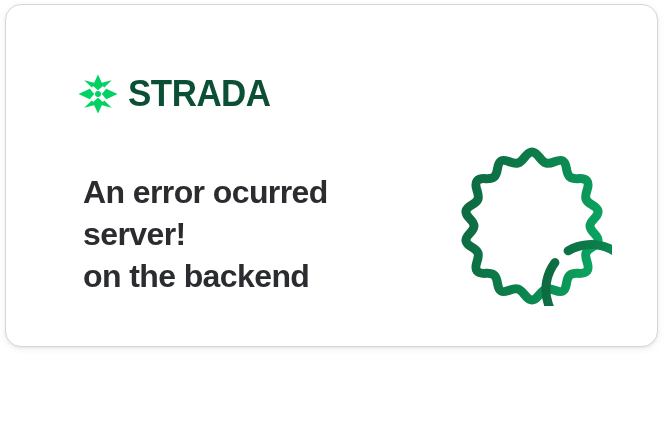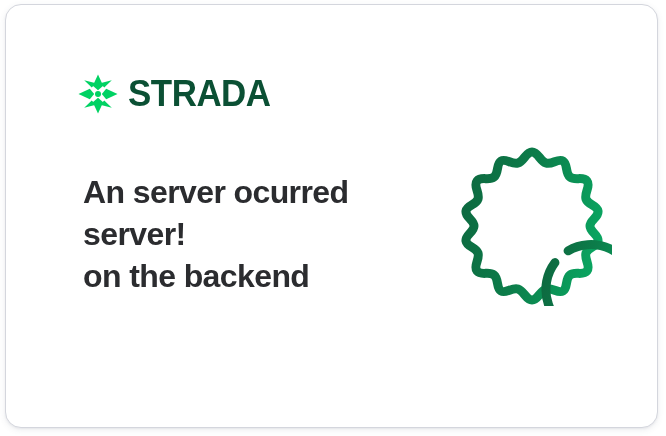--- a/index.html
+++ b/index.html
@@ -13,21 +13,21 @@
     font-family: "Liberation Sans", sans-serif;
     overflow: hidden;
   }
 
   
   .error-card {
     position: absolute;
     left: 5px;
     top: 4px;
     width: 653px;
-    height: 424px;
+    height: 343px;
     box-sizing: border-box;
     background: #ffffff;
     border: 1px solid #d4d6dd;
     border-radius: 16px;
     box-shadow: 0 2px 6px rgba(70, 76, 100, 0.10),
                 0 1px 2px rgba(70, 76, 100, 0.06);
   }
 
   
   .brand {
@@ -106,21 +106,21 @@
           <polygon points="34.8,34.8 23.0,31.8 27.3,27.5 30.6,30.8"></polygon>
 
           <circle cx="21" cy="21" r="3.0"></circle>
         </g>
       </svg>
     </span>
     <span class="brand-word">STRADA</span>
   </div>
 
   <div class="message">
-    <div>An server ocurred</div>
+    <div>An error ocurred</div>
     <div>server!</div>
     <div>on the backend</div>
   </div>
 
   <div class="gear-illustration">
     <svg viewBox="0 0 160 164" xmlns="http://www.w3.org/2000/svg" aria-hidden="true">
       <defs>
         <linearGradient id="gearGrad" x1="0" y1="0.35" x2="1" y2="0.6">
           <stop offset="0%" stop-color="#0d6b41"></stop>
           <stop offset="45%" stop-color="#0c7d4a"></stop>

